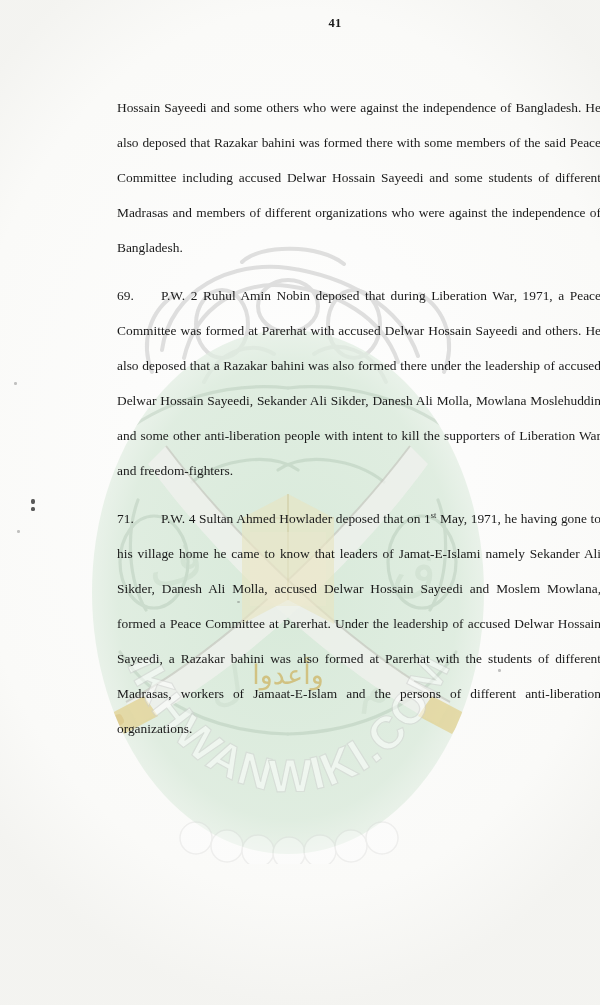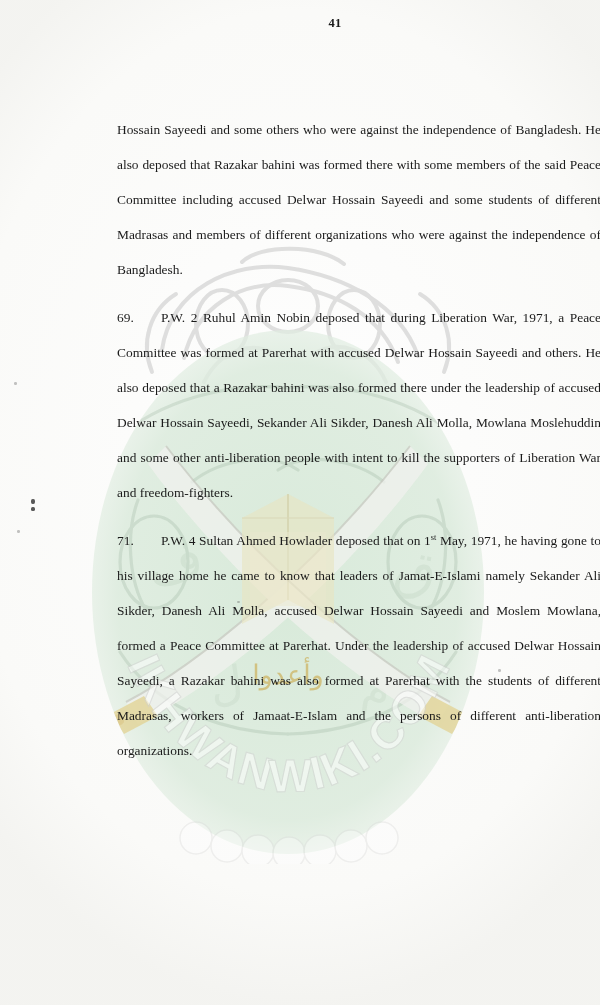--- a/index.html
+++ b/index.html
@@ -53,21 +53,21 @@
     font-size: 12.5px;
     font-weight: bold;
     letter-spacing: 0.3px;
     z-index: 3;
   }
 
   
   .body-text {
     position: absolute;
     left: 82px;
-    top: 112px;
+    top: 90px;
     width: 484px;
     z-index: 3;
   }
 
   p.para {
     margin: 0 0 13px 0;
     font-size: 13.4px;
     line-height: 35px;
     text-align: justify;
     text-justify: inter-word;

